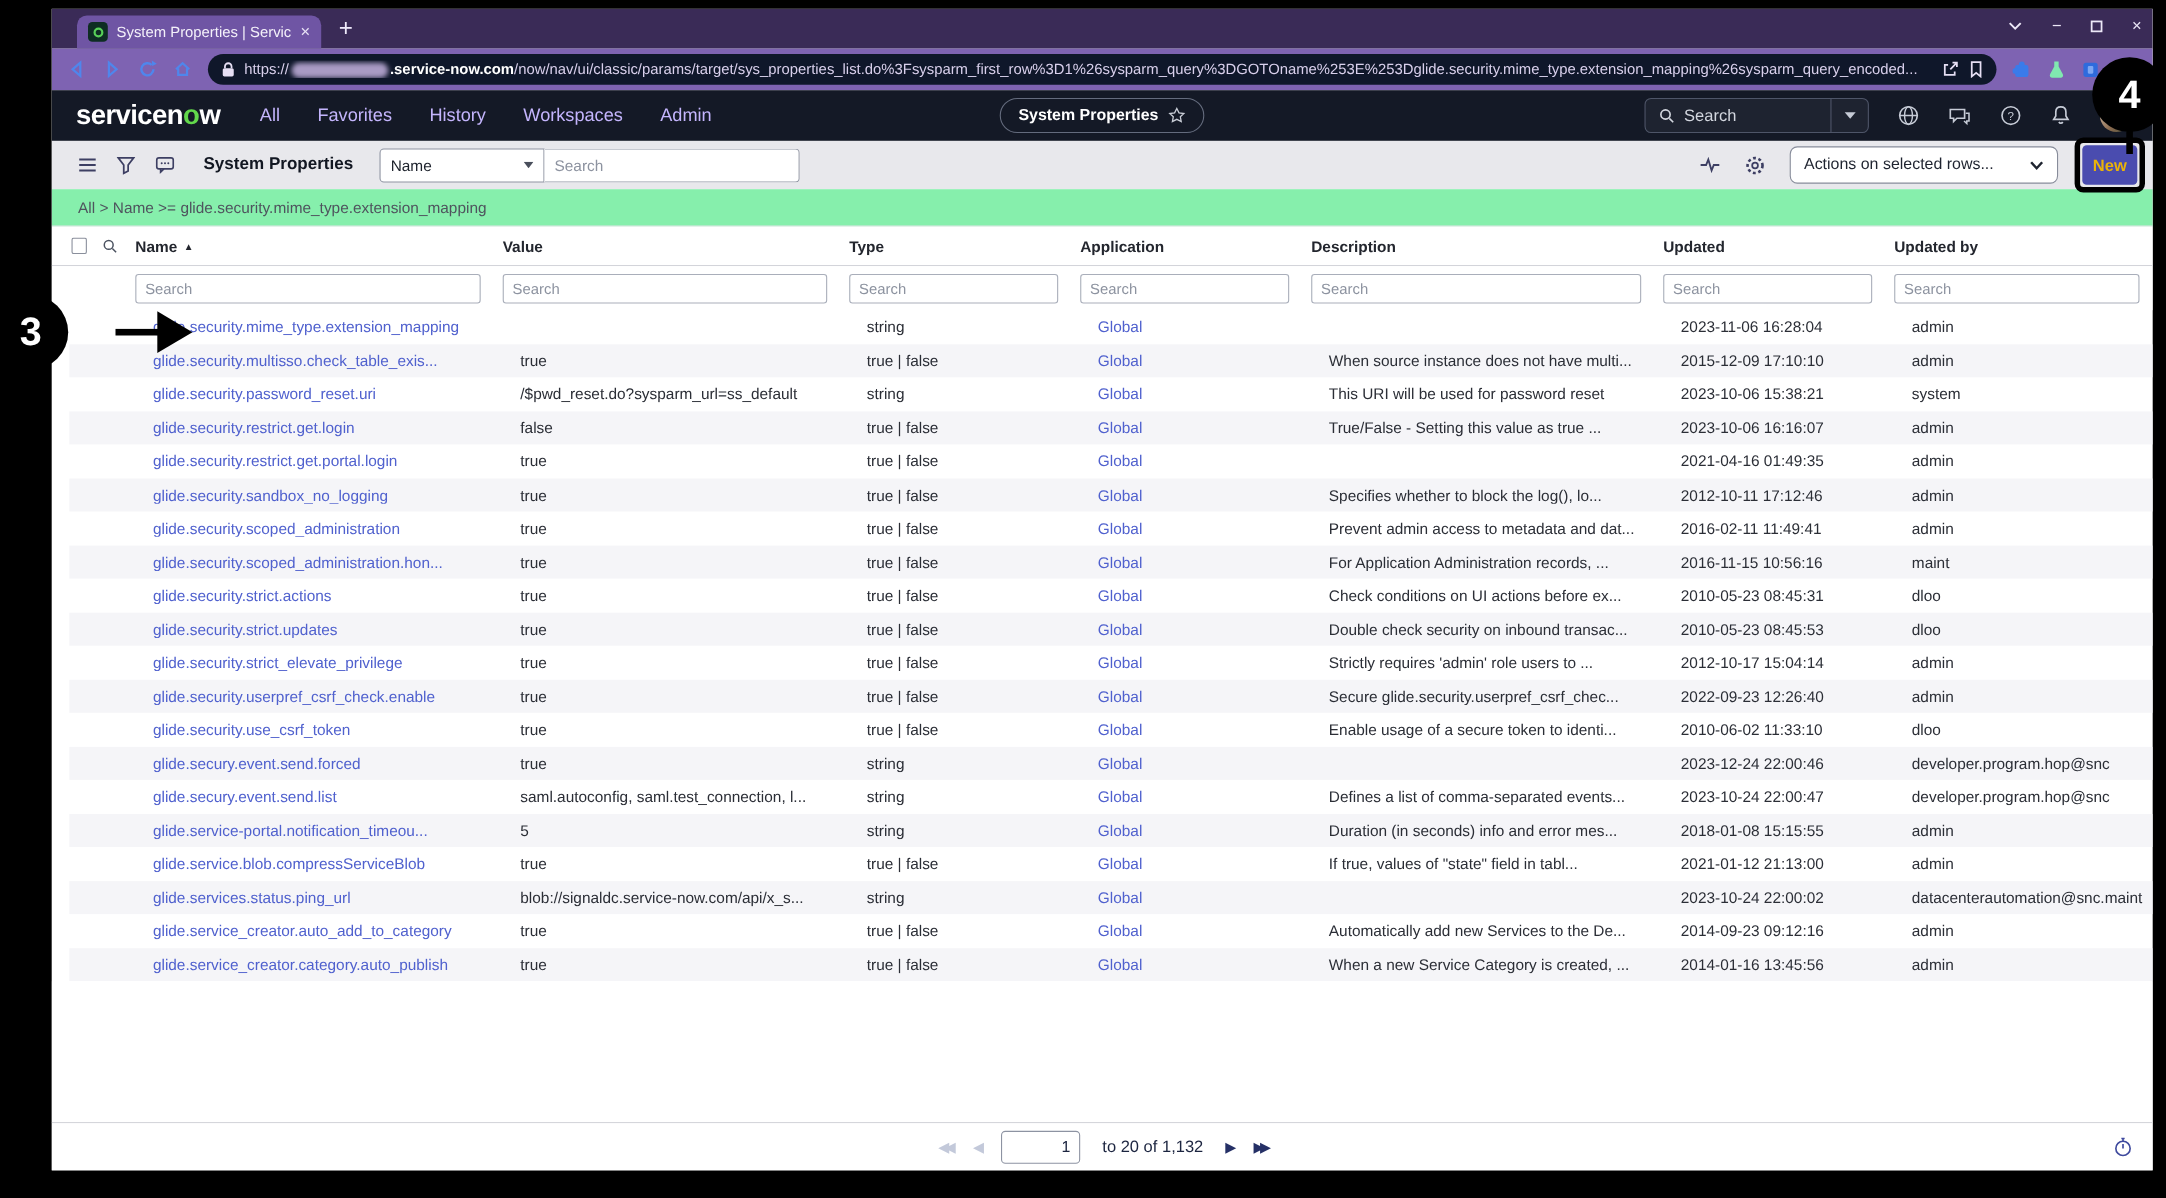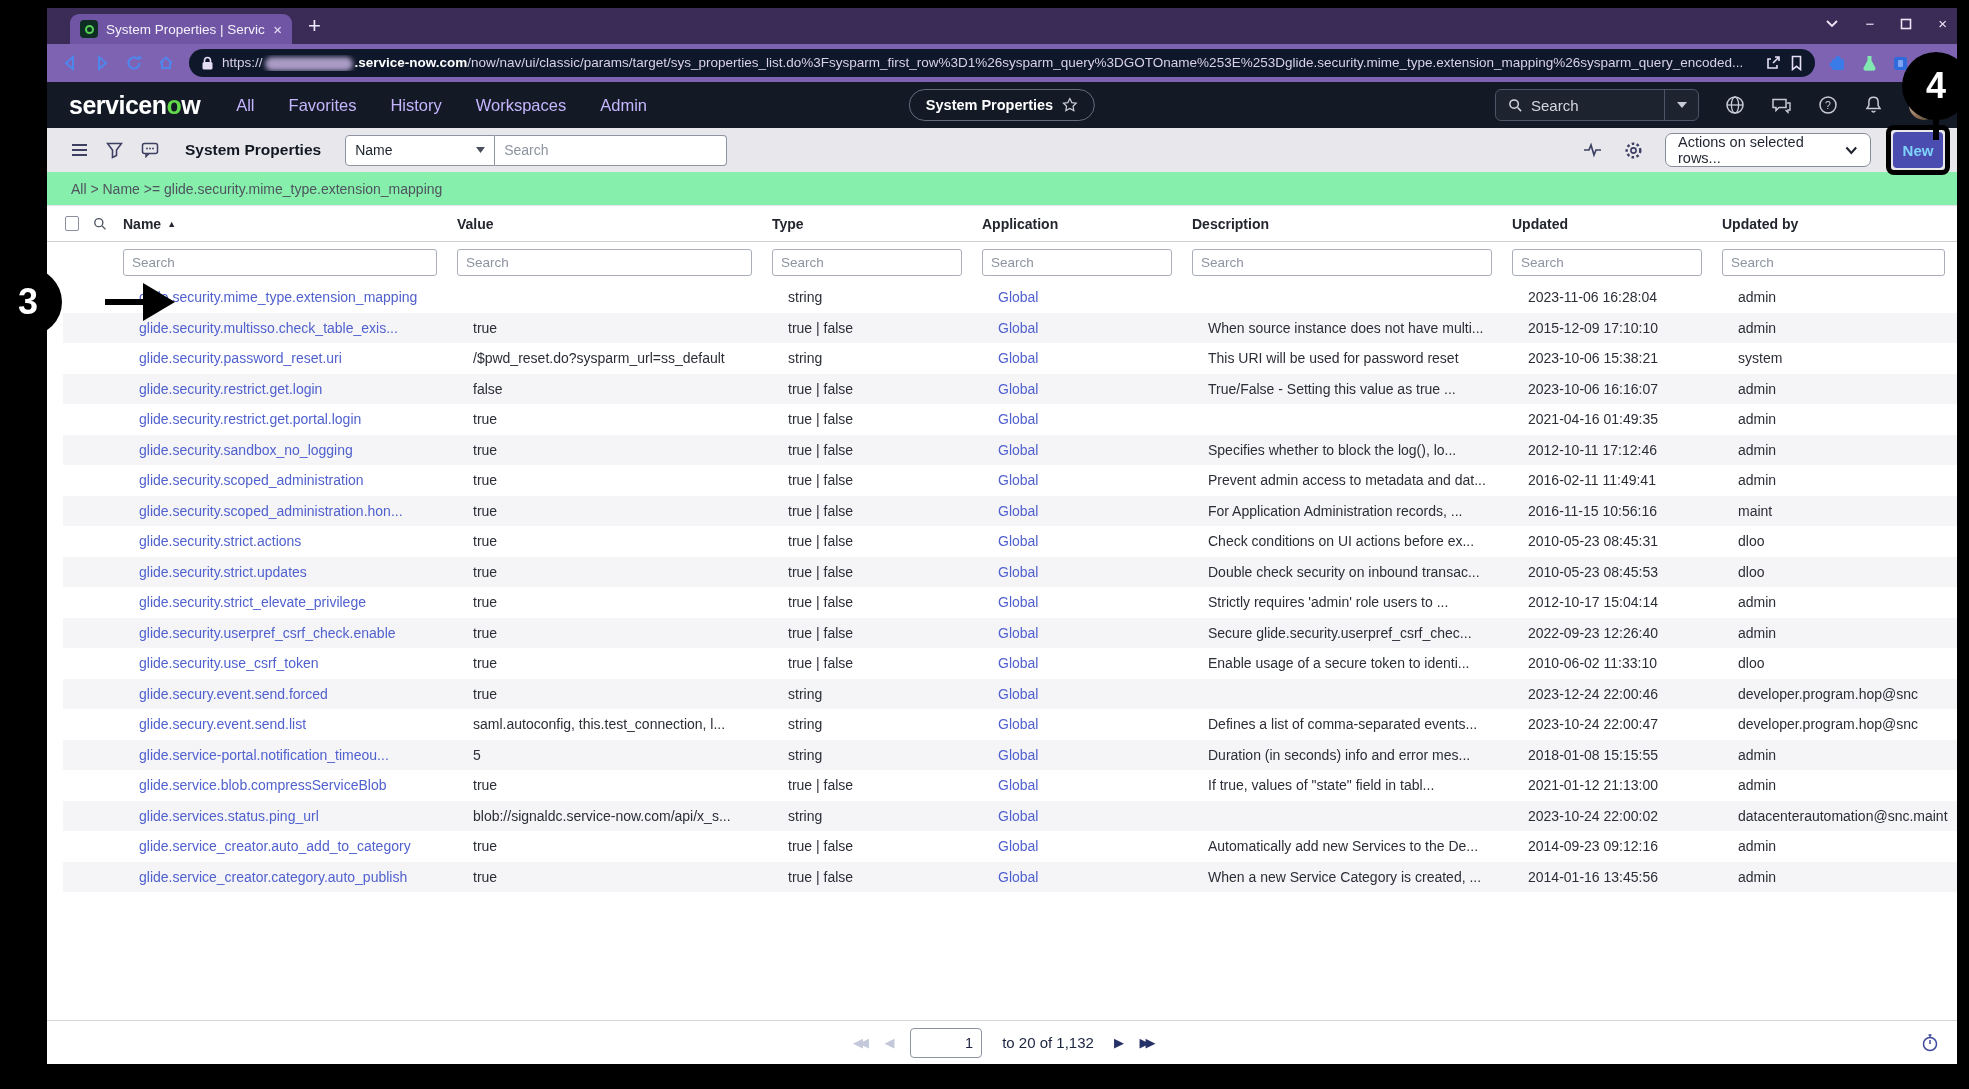--- a/index.html
+++ b/index.html
@@ -53,22 +53,22 @@
   
   .toolbar { height:44px; background:#e8e8ec; display:flex; align-items:center; padding:0 14px 0 24px; gap:18px; flex:0 0 auto; }
   .tbic { color:#3d3f63; display:flex; align-items:center; }
   .list-title { color:#121722; font-size:15.5px; font-weight:700; margin:0 6px 0 8px; white-space:nowrap; }
   .fake-select { height:31px; background:#fff; border:1px solid #8f94a2; border-radius:4px 0 0 4px; display:flex;
                  align-items:center; justify-content:space-between; width:150px; padding:0 9px; font-size:14px; color:#1c212b; }
   .tb-search { height:31px; width:232px; border:1px solid #8f94a2; border-left:none; border-radius:0 4px 4px 0;
                font-size:14px; padding:0 9px; color:#1c212b; font-family:"Liberation Sans",sans-serif; }
   .tb-right { margin-left:auto; display:flex; align-items:center; gap:22px; }
   .actions-dd { height:34px; background:#fff; border:1px solid #878c9a; border-radius:7px; display:flex; align-items:center;
-                justify-content:space-between; width:206px; padding:0 12px; font-size:14.5px; color:#1f2430; }
-  .new-btn { height:36px; width:50px; background:#4a4caf; color:#7dd3fc; border:none; border-radius:4px;
+                justify-content:space-between; width:244px; padding:0 12px; font-size:14.5px; color:#1f2430; }
+  .new-btn { height:36px; width:50px; background:#4a4caf; color:#eab308; border:none; border-radius:4px;
              font-size:15px; font-weight:700; font-family:"Liberation Sans",sans-serif; }
   .anno-frame { position:relative; display:inline-flex; }
   .anno-frame::after { content:""; position:absolute; inset:-7px; border:5px solid #000; border-radius:8px; pointer-events:none; }
 
   
   .breadcrumb { height:34px; background:#86efac; border-bottom:1px solid #e3e3e8; display:flex; align-items:center;
                 padding:0 24px; font-size:14px; color:#4f545e; flex:0 0 auto; }
 
   
   .grid { display:grid; grid-template-columns:68px 334px 315px 210px 210px 320px 210px minmax(0,1fr); align-items:center; }
@@ -486,21 +486,21 @@
     <div class="cell">true</div>
     <div class="cell">string</div>
     <div class="cell"><a class="link" href="#">Global</a></div>
     <div class="cell"></div>
     <div class="cell">2023-12-24 22:00:46</div>
     <div class="cell">developer.program.hop@snc</div>
   </div>
         <div class="trow grid">
     <div class="cell"></div>
     <div class="cell"><a class="link" href="#">glide.secury.event.send.list</a></div>
-    <div class="cell">saml.autoconfig, this.test_connection, l...</div>
+    <div class="cell">saml.autoconfig, saml.test_connection, l...</div>
     <div class="cell">string</div>
     <div class="cell"><a class="link" href="#">Global</a></div>
     <div class="cell">Defines a list of comma-separated events...</div>
     <div class="cell">2023-10-24 22:00:47</div>
     <div class="cell">developer.program.hop@snc</div>
   </div>
         <div class="trow grid">
     <div class="cell"></div>
     <div class="cell"><a class="link" href="#">glide.service-portal.notification_timeou...</a></div>
     <div class="cell">5</div>

